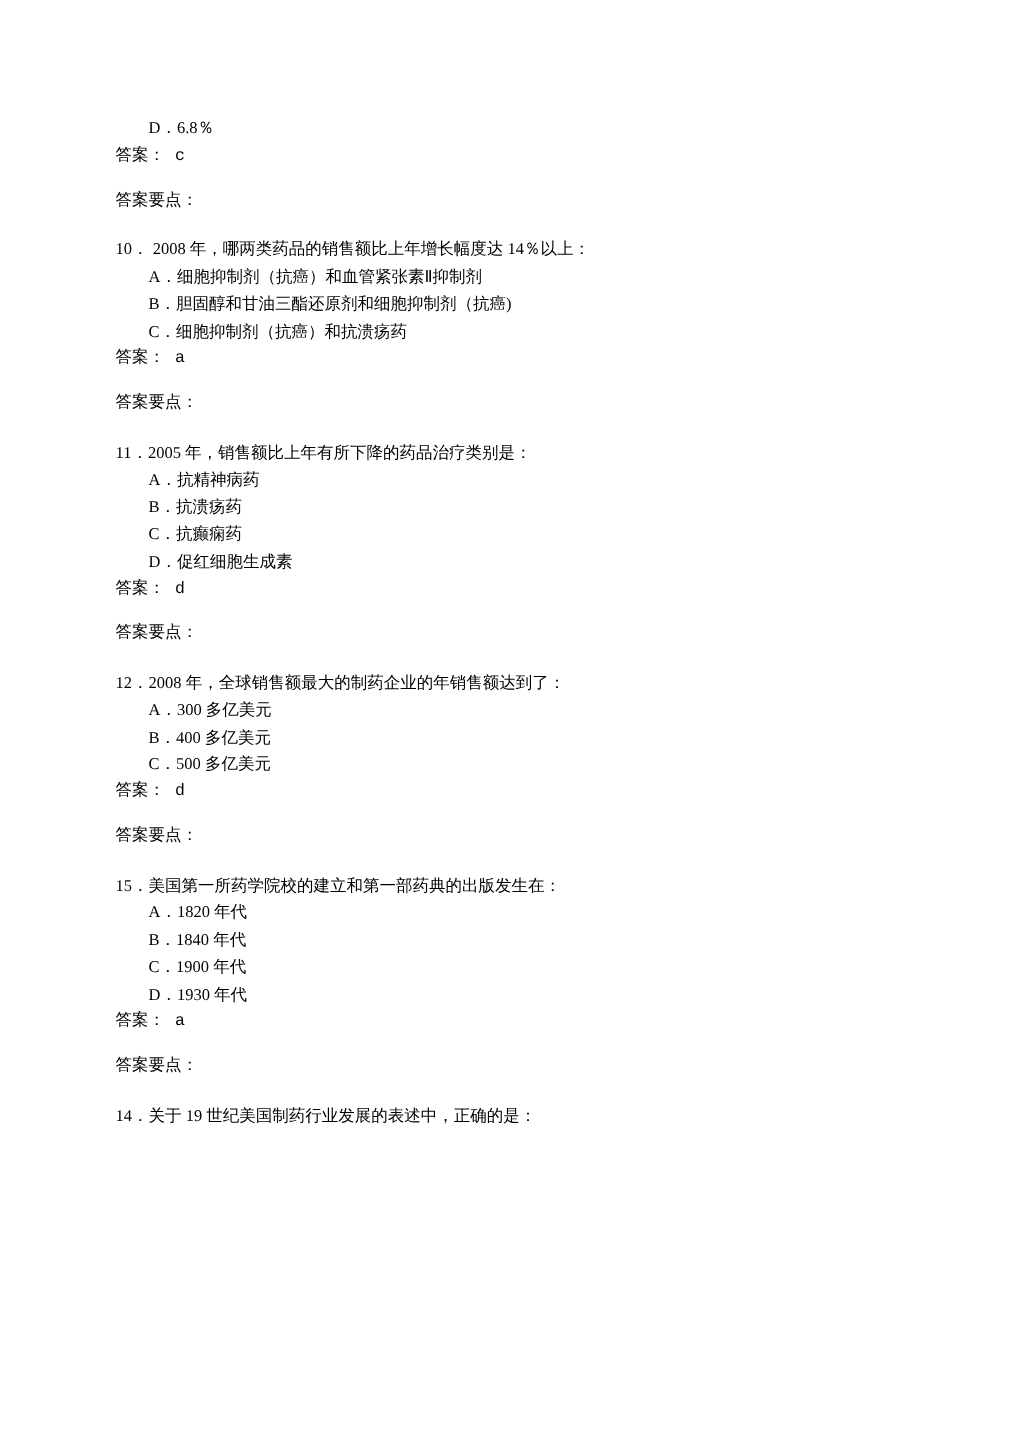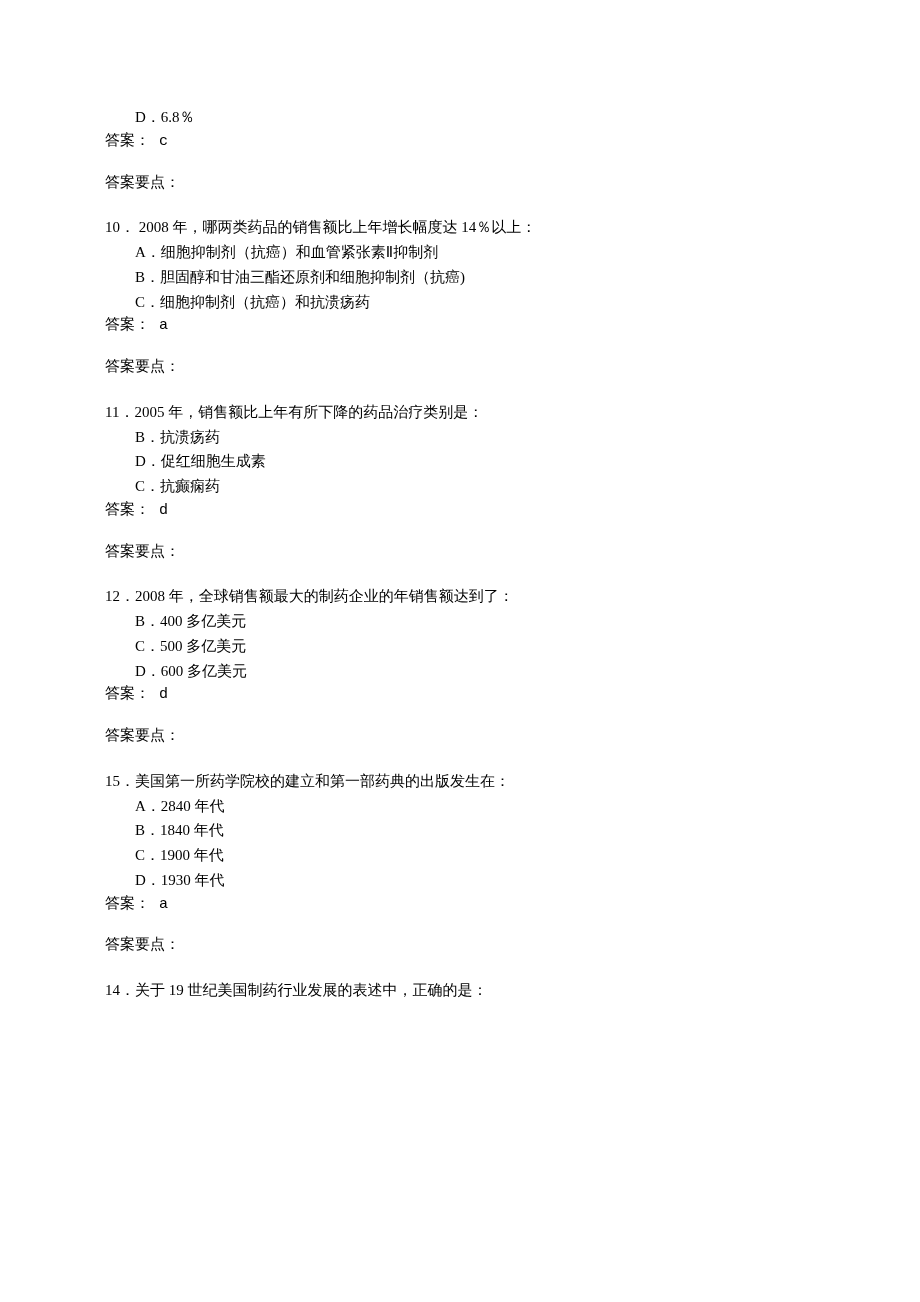--- a/index.html
+++ b/index.html
@@ -45,37 +45,38 @@
 
   <div class="qtext">10．  2008 年，哪两类药品的销售额比上年增长幅度达 14％以上：</div>
   <div class="option">A．细胞抑制剂（抗癌）和血管紧张素Ⅱ抑制剂</div>
   <div class="option">B．胆固醇和甘油三酯还原剂和细胞抑制剂（抗癌)</div>
   <div class="option">C．细胞抑制剂（抗癌）和抗溃疡药</div>
   <div class="answer">答案：  a</div>
   <div class="blank-line"></div>
   <div class="keypoint">答案要点：</div>
 
   <div class="qtext">11．2005 年，销售额比上年有所下降的药品治疗类别是：</div>
+  <div class="option">A．抗精神病药</div>
   <div class="option">B．抗溃疡药</div>
+  <div class="option">C．抗癫痫药</div>
   <div class="option">D．促红细胞生成素</div>
-  <div class="option">C．抗癫痫药</div>
   <div class="answer">答案：  d</div>
   <div class="blank-line"></div>
   <div class="keypoint">答案要点：</div>
 
   <div class="qtext">12．2008 年，全球销售额最大的制药企业的年销售额达到了：</div>
+  <div class="option">A．300 多亿美元</div>
   <div class="option">B．400 多亿美元</div>
   <div class="option">C．500 多亿美元</div>
-  <div class="option">D．600 多亿美元</div>
   <div class="answer">答案：  d</div>
   <div class="blank-line"></div>
   <div class="keypoint">答案要点：</div>
 
   <div class="qtext">15．美国第一所药学院校的建立和第一部药典的出版发生在：</div>
-  <div class="option">A．2840 年代</div>
+  <div class="option">A．1820 年代</div>
   <div class="option">B．1840 年代</div>
   <div class="option">C．1900 年代</div>
   <div class="option">D．1930 年代</div>
   <div class="answer">答案：  a</div>
   <div class="blank-line"></div>
   <div class="keypoint">答案要点：</div>
 
   <div class="qtext">14．关于 19 世纪美国制药行业发展的表述中，正确的是：</div>
 
 </div>

